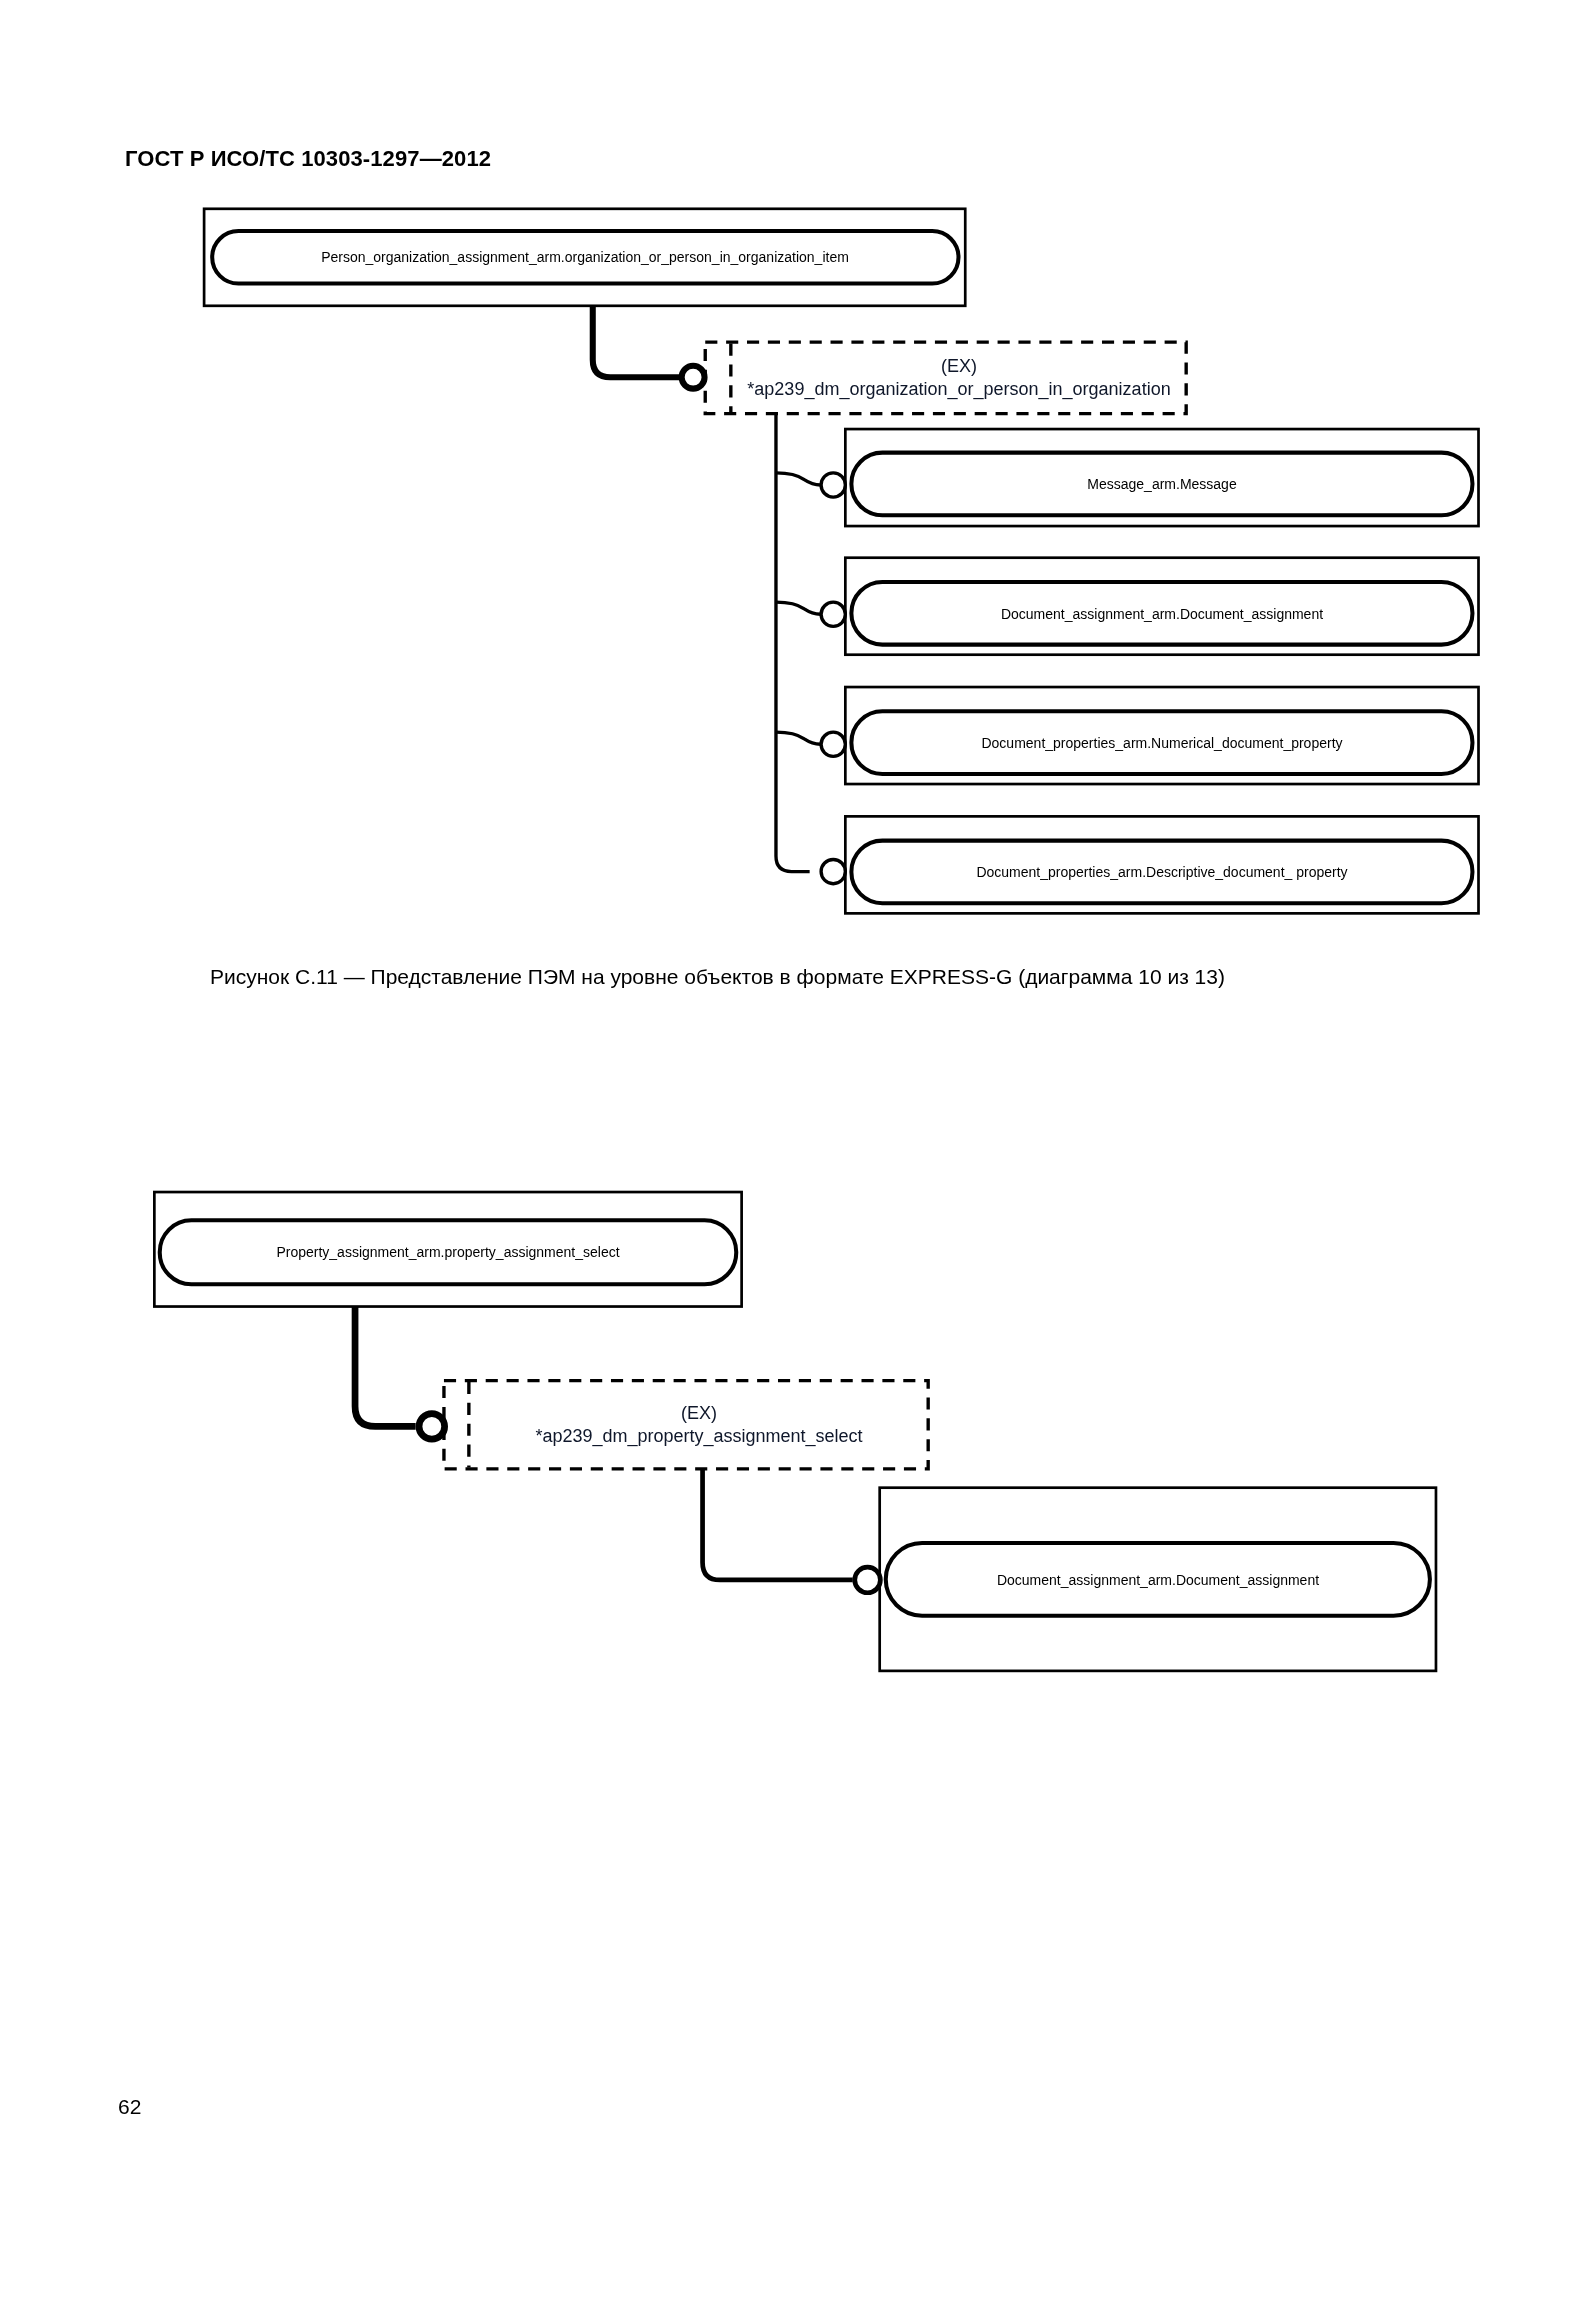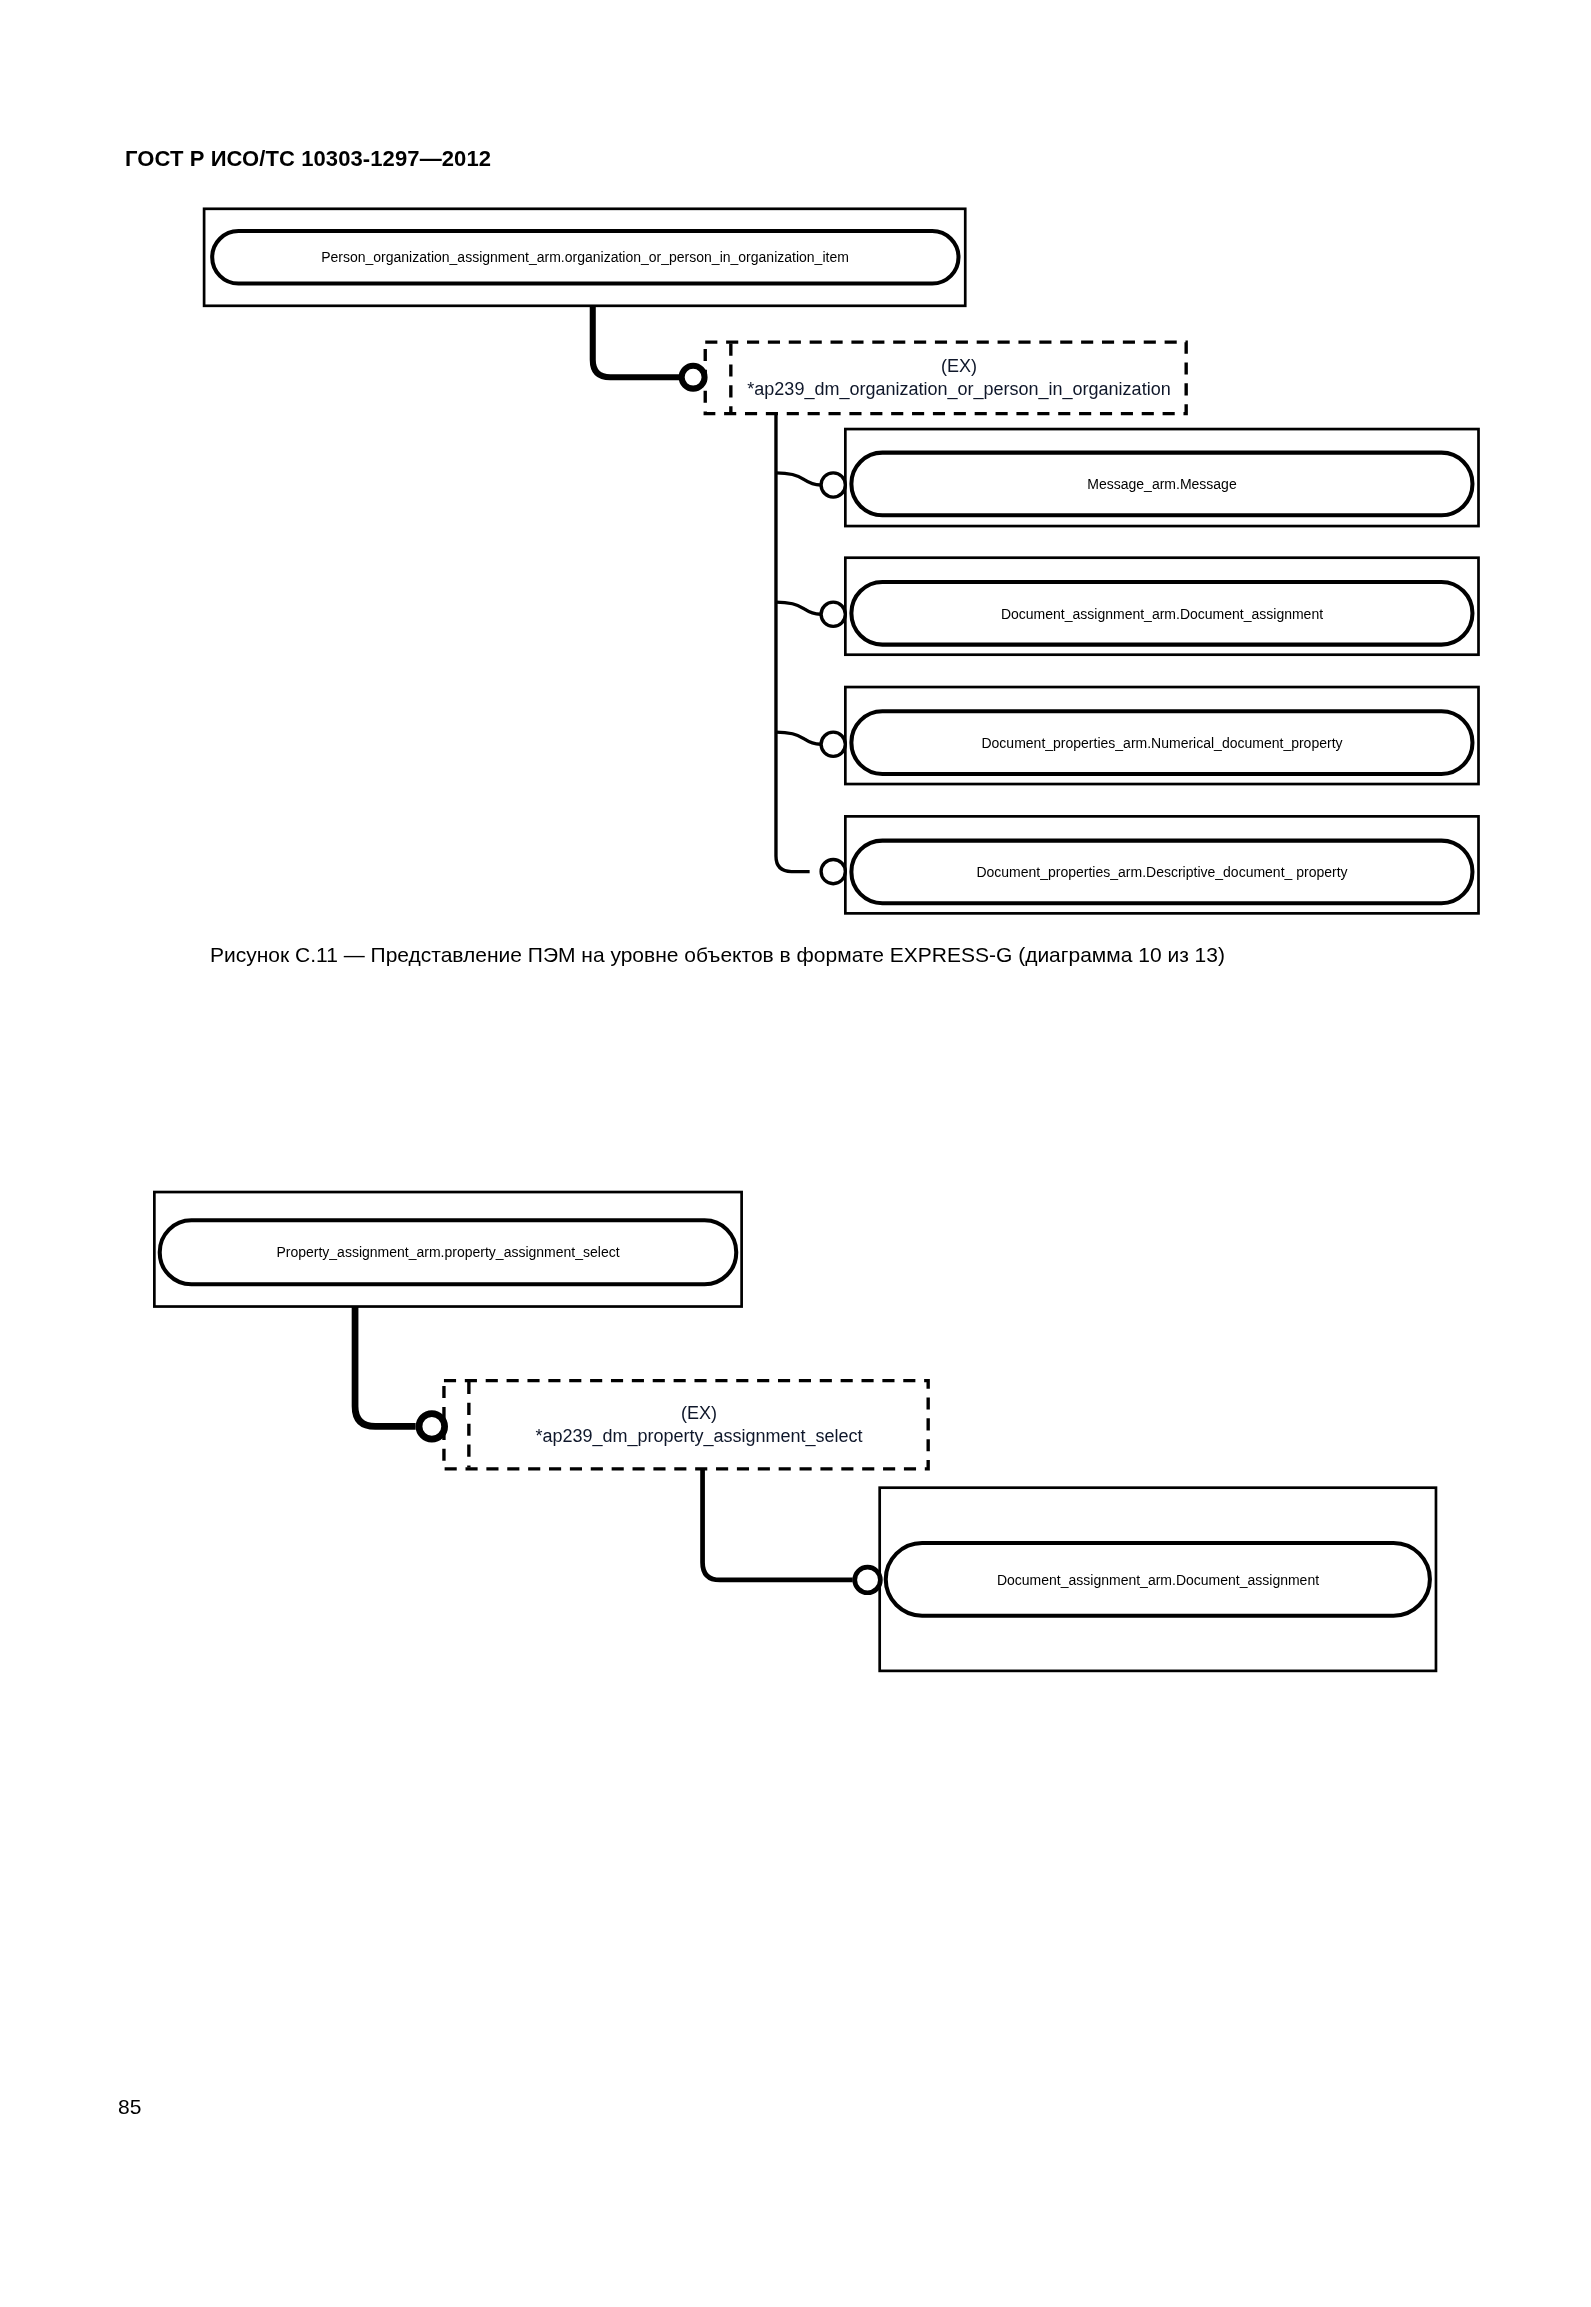--- a/index.html
+++ b/index.html
@@ -32,21 +32,21 @@
     margin-top: 27px;
   }
 
   
   .figure-caption {
     position: absolute;
     font-size: 21px;
     white-space: nowrap;
     text-align: center;
   }
-  #caption-c11 { left: 0; top: 943px; width: 1435px; }
+  #caption-c11 { left: 0; top: 965px; width: 1435px; }
   #caption-c12 { left: 0; top: 1669px; width: 1435px; }
 
   
   .page-number {
     position: absolute;
     left: 118px;
     top: 2095px;
     font-size: 21px;
   }
 
@@ -178,16 +178,16 @@
 
     <div class="ex-label" style="left:699px; top:1425px;">
       <span class="ex-tag">(EX)</span>
       <span class="ex-name">*ap239_dm_property_assignment_select</span>
     </div>
 
     <div class="node-label centered" style="left:1158px; top:1580px;">Document_assignment_arm.Document_assignment</div>
   </div>
 
 
-  <div class="page-number">85</div>
+  <div class="page-number">62</div>
 
 </div>
 
 
 </body></html>

